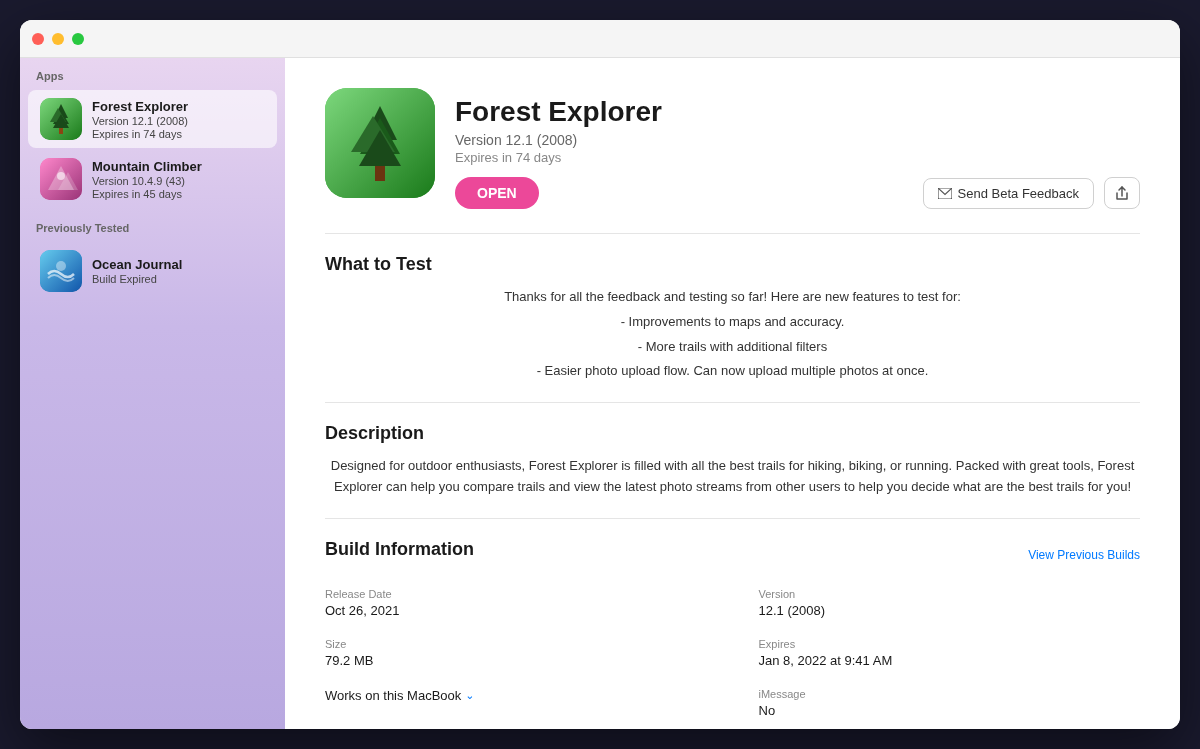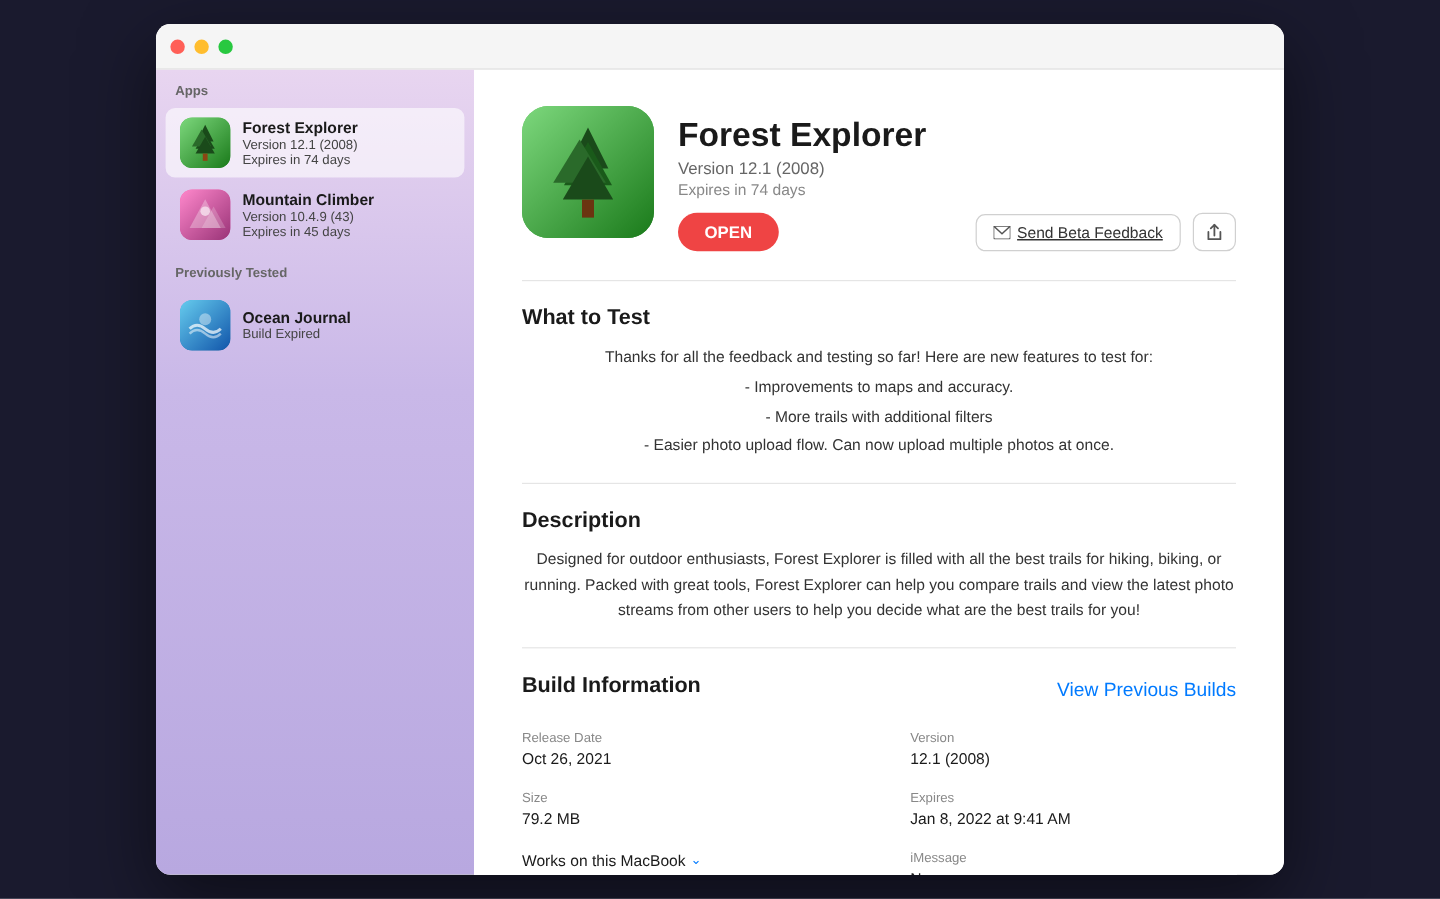--- a/index.html
+++ b/index.html
@@ -7,21 +7,21 @@
       font-family: -apple-system, BlinkMacSystemFont, 'SF Pro Text', 'Helvetica Neue', sans-serif;
       background: #1a1a2e;
       display: flex;
       align-items: center;
       justify-content: center;
       min-height: 100vh;
       padding: 20px;
     }
 
     .window {
-      width: 940px;
+      width: 1160px;
       height: 709px;
       background: #fff;
       border-radius: 12px;
       overflow: hidden;
       display: flex;
       flex-direction: column;
       box-shadow: 0 20px 60px rgba(0,0,0,0.5);
     }
 
     .title-bar {
@@ -184,37 +184,36 @@
       margin-bottom: 2px;
     }
 
     .app-header-expires {
       font-size: 13px;
       color: #888;
       margin-bottom: 12px;
     }
 
     .open-button {
-      background: #ef4444;
+      background: #ec4899;
       color: white;
       border: none;
       border-radius: 20px;
       padding: 8px 22px;
       font-size: 14px;
       font-weight: 600;
       cursor: pointer;
     }
 
     .header-actions {
       display: flex;
       align-items: center;
       gap: 10px;
       margin-top: auto;
       align-self: center;
-      text-decoration: underline;
     }
 
     .send-feedback-btn {
       display: flex;
       align-items: center;
       gap: 6px;
       border: 1px solid #d0d0d0;
       background: white;
       border-radius: 8px;
       padding: 7px 14px;
@@ -259,21 +258,21 @@
 
     
     .build-info-header {
       display: flex;
       align-items: center;
       justify-content: space-between;
       margin-bottom: 16px;
     }
 
     .view-previous-builds {
-      font-size: 16px;
+      font-size: 12px;
       color: #007aff;
       cursor: pointer;
       text-decoration: none;
       text-align: right;
     }
 
     .build-info-grid {
       display: grid;
       grid-template-columns: 1fr 1fr;
       gap: 20px 52px;

